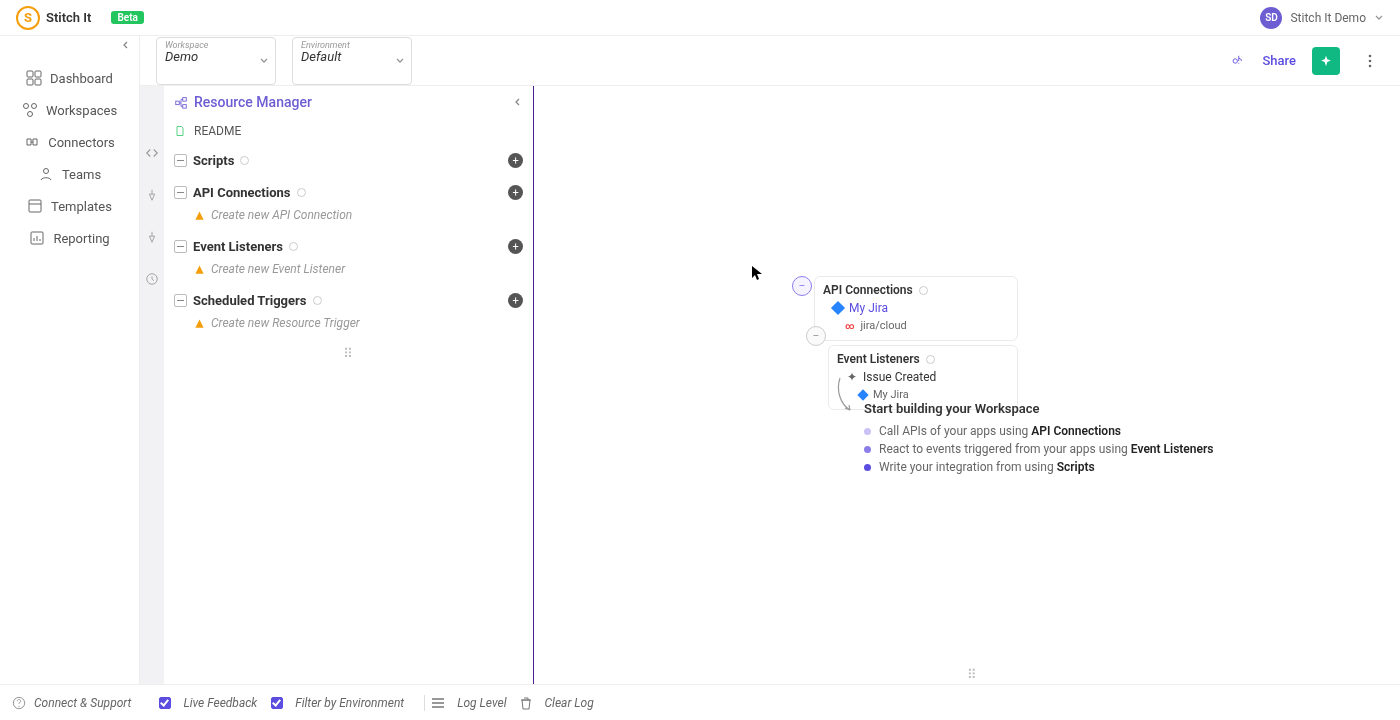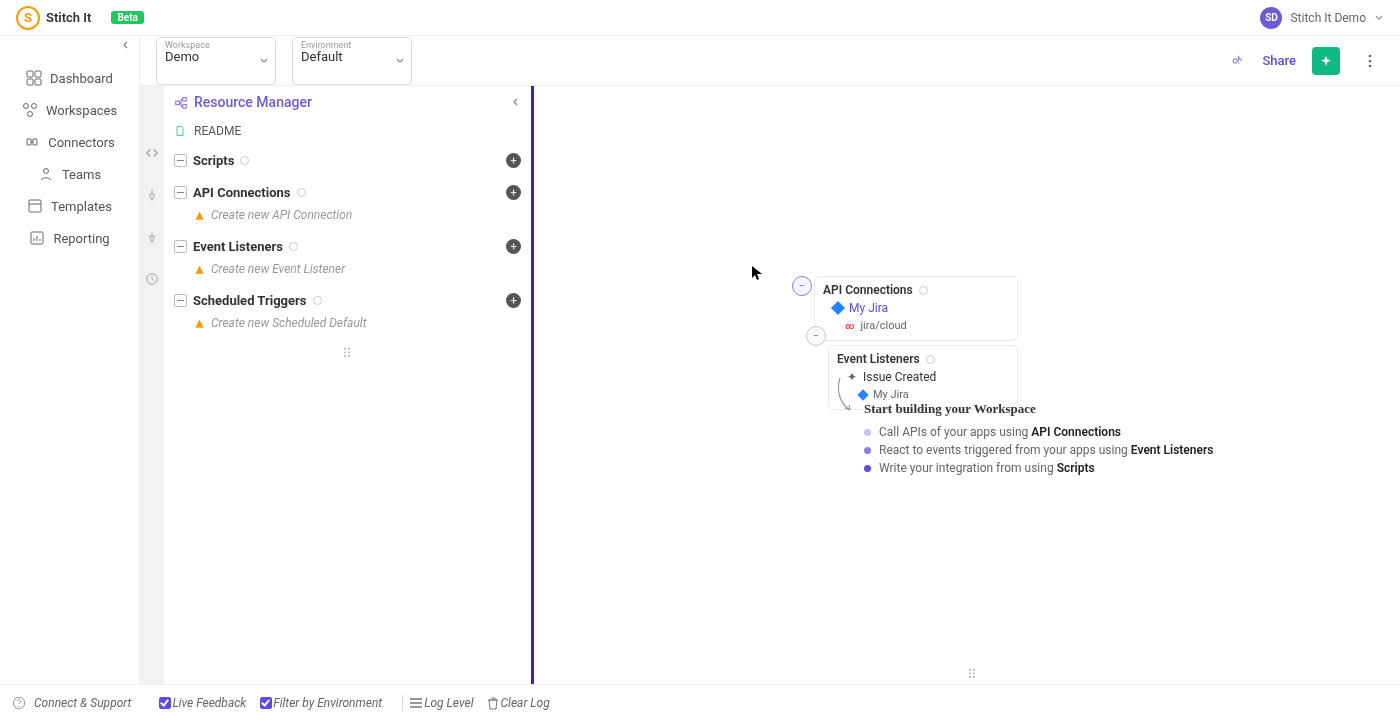--- a/index.html
+++ b/index.html
@@ -25,34 +25,34 @@
 
 .sidebar{width:140px;border-right:1px solid #eee;display:flex;flex-direction:column;background:#fff;}
 .collapse-tab{display:flex;justify-content:flex-end;padding:4px 8px;color:#888;height:22px;}
 .nav{display:flex;flex-direction:column;padding:4px 0;}
 .nav-item{display:flex;align-items:center;gap:8px;padding:8px 14px;font-size:13px;color:#555;cursor:pointer;justify-content:center;}
 .nav-icon{width:16px;height:16px;color:#666;}
 
 
 .main{flex:1;display:flex;flex-direction:column;min-height:0;}
 .ws-bar{height:50px;display:flex;align-items:center;gap:16px;padding:0 16px;border-bottom:1px solid #eee;}
-.select{border:1px solid #ddd;border-radius:4px;min-width:120px;height:48px;padding:2px 24px 2px 8px;position:relative;cursor:pointer;}
+.select{border:1px solid #ddd;border-radius:4px;min-width:120px;height:48px;padding:2px 24px 2px 8px;position:relative;cursor:pointer;font-style:italic;}
 .select .lbl{font-size:9px;color:#999;line-height:10px;}
 .select .val{font-size:13px;color:#333;line-height:14px;}
 .select .chev{position:absolute;right:6px;top:50%;transform:translateY(-50%);color:#999;}
 .ws-bar .spacer{flex:1;}
 .share-btn{display:flex;align-items:center;gap:18px;color:#5b4de0;font-weight:500;cursor:pointer;}
 .sq-btn{width:28px;height:28px;border-radius:4px;display:flex;align-items:center;justify-content:center;cursor:pointer;}
 .sq-btn.green{background:#10b981;color:#fff;}
 .kebab{color:#666;}
 
 
 .content-row{flex:1;display:flex;min-height:0;}
 .gutter-rail{width:24px;background:#f2f2f5;display:flex;flex-direction:column;align-items:center;padding-top:60px;gap:28px;color:#999;}
-.rm-panel{width:370px;display:flex;flex-direction:column;border-right:3px solid #4c1d95;}
+.rm-panel{width:370px;display:flex;flex-direction:column;border-right:1px solid #4c1d95;}
 .rm-header{height:32px;display:flex;align-items:center;gap:6px;padding:0 10px;color:#6d5dd3;font-weight:500;font-size:14px;}
 .rm-header .spacer{flex:1;}
 .rm-header .back{color:#888;}
 .rm-readme{display:flex;align-items:center;gap:8px;padding:6px 10px;color:#555;font-size:12px;}
 .rm-section{padding:4px 10px;}
 .rm-row{display:flex;align-items:center;gap:6px;height:24px;color:#333;font-size:13px;}
 .rm-row .spacer{flex:1;}
 .sq-minus{width:13px;height:13px;border:1px solid #bbb;border-radius:2px;position:relative;}
 .sq-minus::before{content:"";position:absolute;left:2px;right:2px;top:5px;border-top:1px solid #888;}
 .info-dot{width:9px;height:9px;border:1px solid #ccc;border-radius:50%;}
@@ -64,38 +64,38 @@
 
 .canvas{flex:1;position:relative;}
 .hint-block{position:absolute;left:280px;top:190px;}
 .hint-card{background:#fff;border:1px solid #eaeaea;border-radius:6px;padding:4px 8px 6px;min-width:190px;}
 .hint-row{display:flex;align-items:center;gap:6px;font-size:12px;padding:2px 0;}
 .hint-row.bold{font-weight:600;}
 .hint-row.sub{padding-left:22px;font-size:11px;color:#666;}
 .circle-minus{position:absolute;width:20px;height:20px;border:1.5px solid #8b7de8;border-radius:50%;background:#f5f3ff;display:flex;align-items:center;justify-content:center;color:#8b7de8;font-size:12px;}
 .arrow-svg{position:absolute;left:300px;top:290px;}
 .build-text{position:absolute;left:330px;top:315px;font-size:13px;}
-.build-text .title{font-weight:600;margin-bottom:6px;font-family:Liberation Serif, serif;}
+.build-text .title{font-weight:600;margin-bottom:6px;}
 .build-text .row{display:flex;align-items:flex-start;gap:8px;padding:2px 0;color:#666;font-size:12px;}
 .bullet{width:7px;height:7px;border-radius:50%;margin-top:4px;}
 .bullet.l{background:#c9c2f5;}
 .bullet.m{background:#8b7de8;}
 .bullet.d{background:#5b4de0;}
 .build-text strong{color:#222;font-weight:600;}
 .cursor-arrow{position:absolute;left:218px;top:180px;color:#000;}
 
 .bottom-handle{position:absolute;left:50%;bottom:2px;color:#bbb;letter-spacing:1px;}
 
 
 .footer{height:36px;border-top:1px solid #eee;display:flex;align-items:center;padding:0 12px;font-size:12px;color:#666;font-style:italic;}
 .foot-left{display:flex;align-items:center;gap:8px;margin-right:18px;}
 .chk{width:12px;height:12px;border:1.5px solid #5b4de0;border-radius:2px;position:relative;}
 .chk.on{background:#5b4de0;}
 .chk.on::after{content:"";position:absolute;left:2px;top:0px;width:3px;height:6px;border:solid #fff;border-width:0 2px 2px 0;transform:rotate(40deg);}
-.foot-item{display:flex;align-items:center;gap:1px;margin-right:14px;cursor:pointer;}
+.foot-item{display:flex;align-items:center;gap:12px;margin-right:14px;cursor:pointer;}
 .vr{width:1px;height:16px;background:#ddd;margin:0 6px;}
 .foot-icon{color:#777;}
 
 .jira-diamond{width:10px;height:10px;background:#2684ff;transform:rotate(45deg);display:inline-block;}
 .link-ic{color:#ef4444;font-size:9px;font-weight:700;}
 .bolt{color:#666;}
 </style>
 </head>
 <body>
 
@@ -295,21 +295,21 @@
               <span class="sq-minus"></span>
               <strong>Scheduled Triggers</strong>
               <span class="info-dot"></span>
               <div class="spacer"></div>
               <span class="add-dot">+</span>
             </div>
             <div class="rm-sub">
               <svg class="warn-tri" width="11" height="11" viewBox="0 0 16 16">
                   <path d="M8 2l6 12H2z" fill="#f59e0b"></path>
                 </svg>
-              <span>Create new Scheduled Default</span>
+              <span>Create new Resource Trigger</span>
             </div>
           </div>
 
           <div class="drag-handle">⠿</div>
           <div class="stretch"></div>
         </div>
 
         <div class="canvas">
           <svg class="cursor-arrow" width="10" height="14" viewBox="0 0 10 14">
               <path d="M0 0l0 12 3-3 2 5 2-1-2-5h5z" fill="#000"></path>

